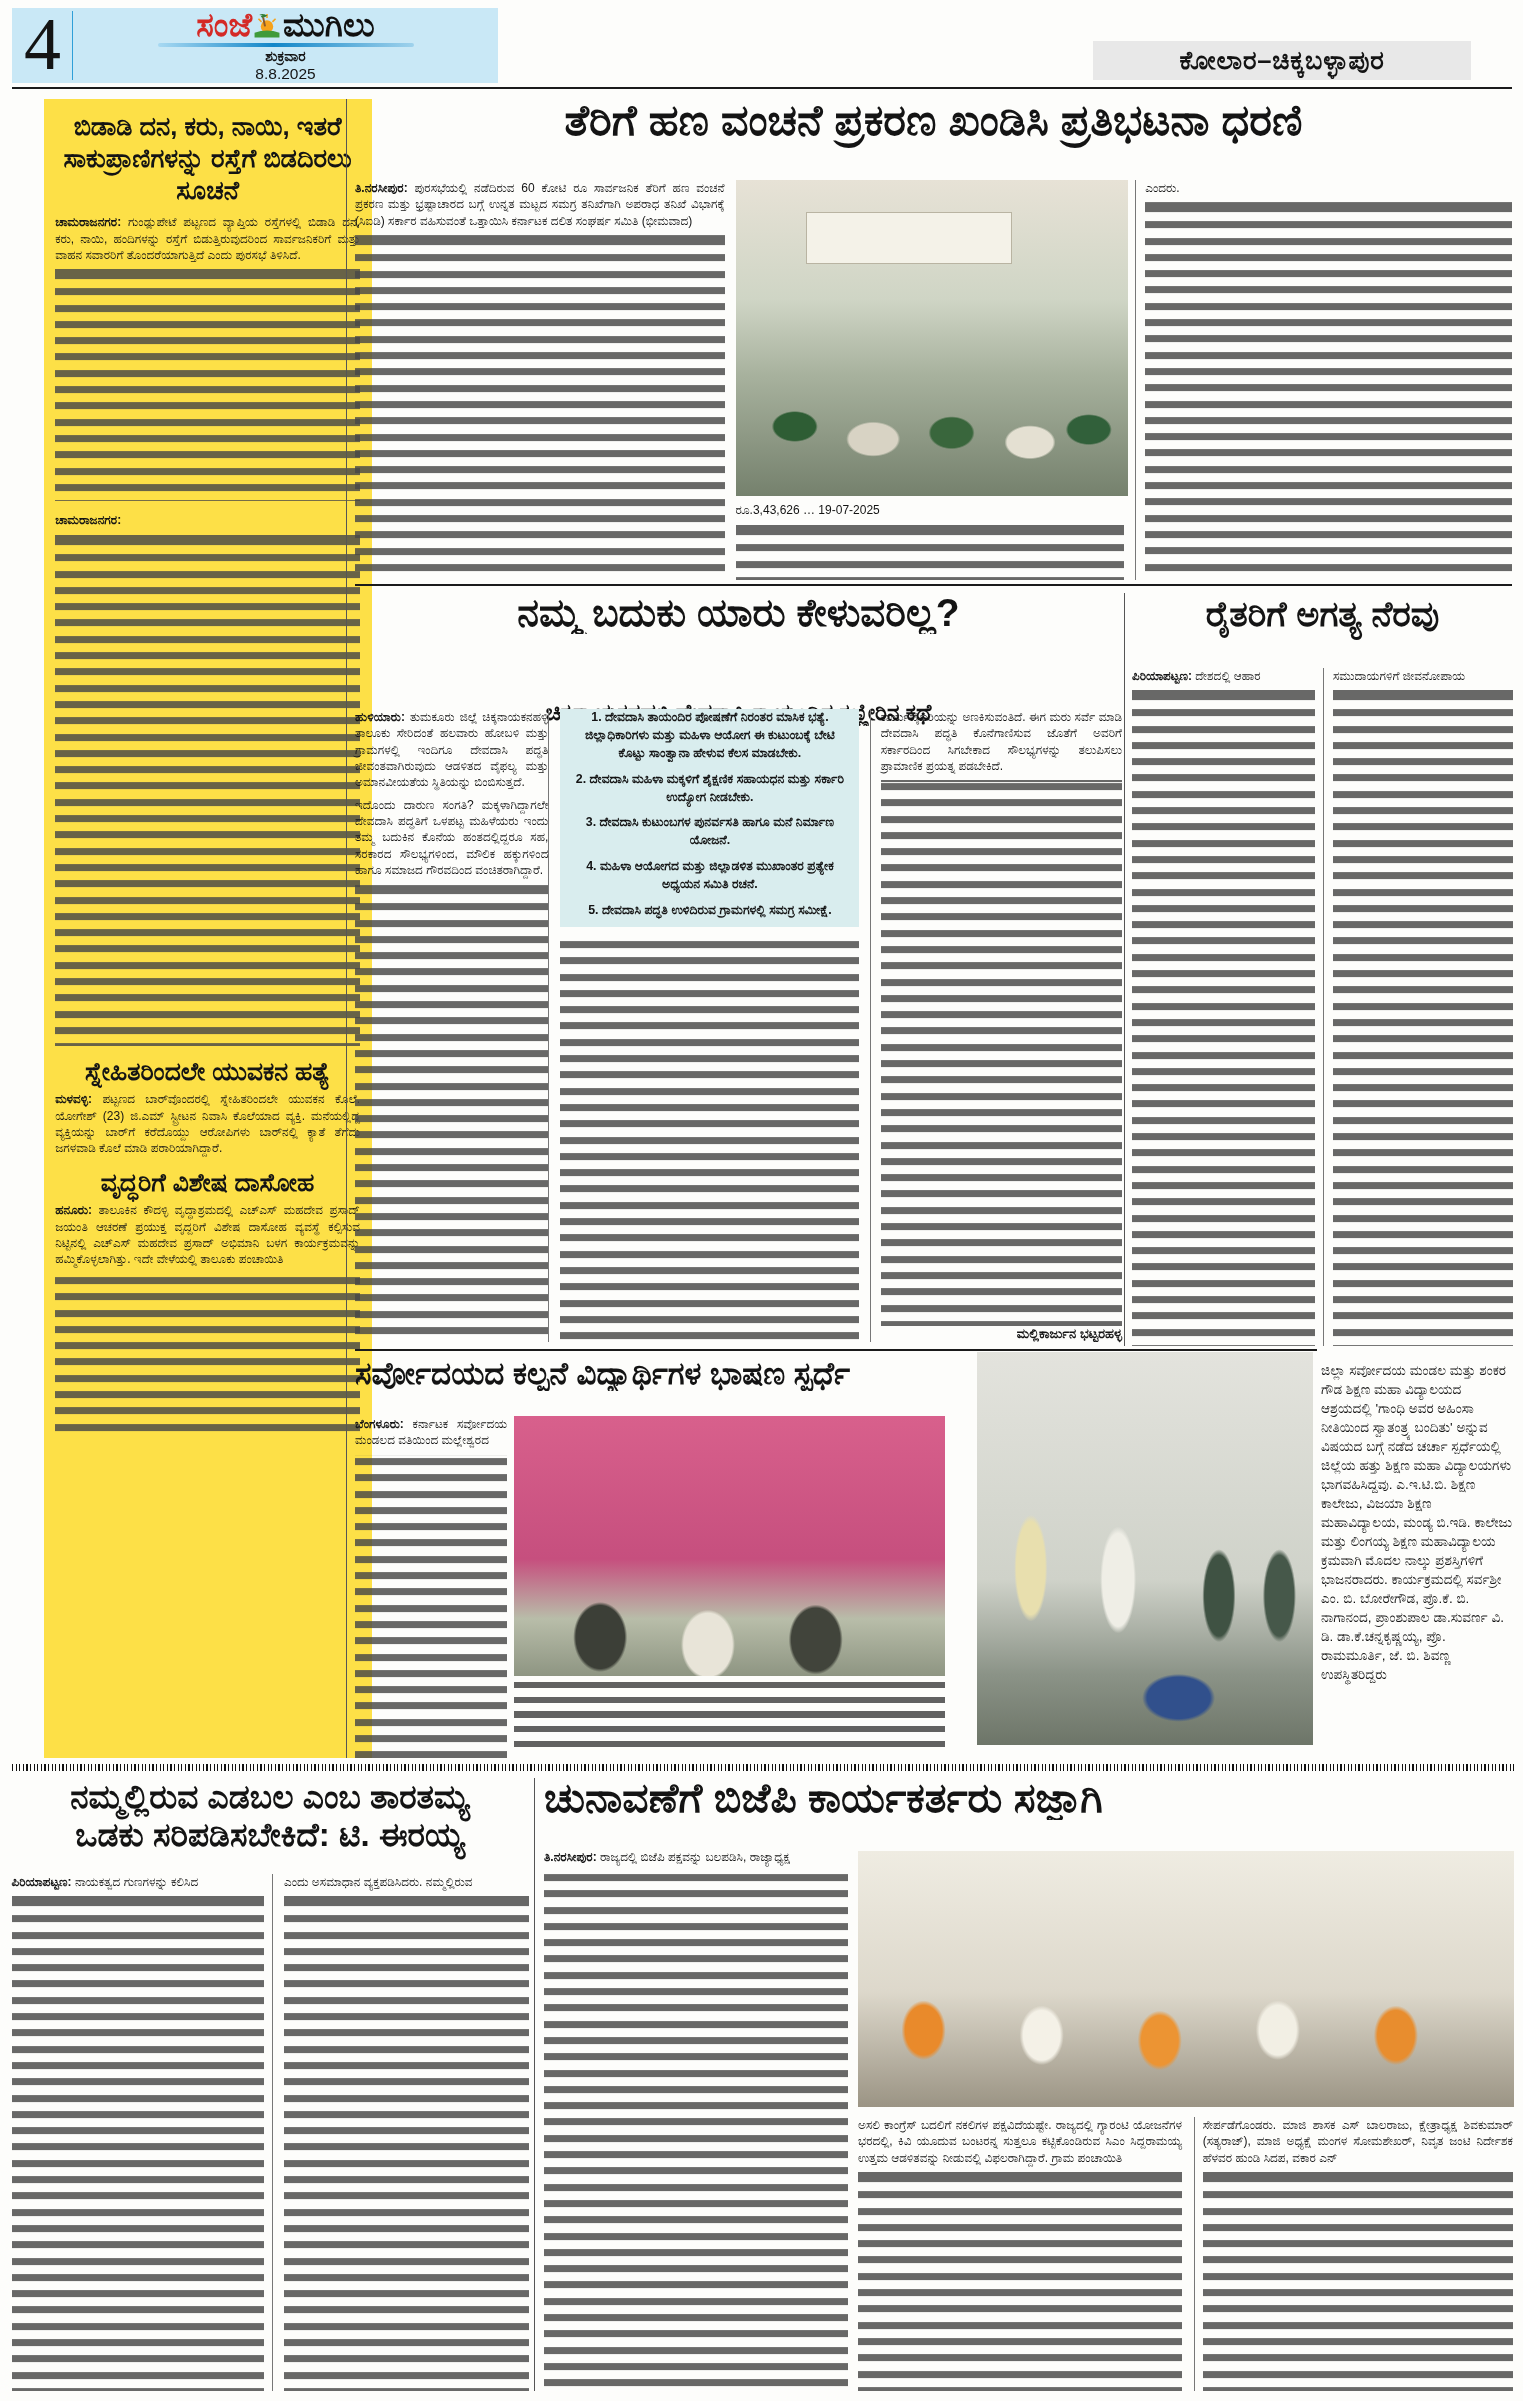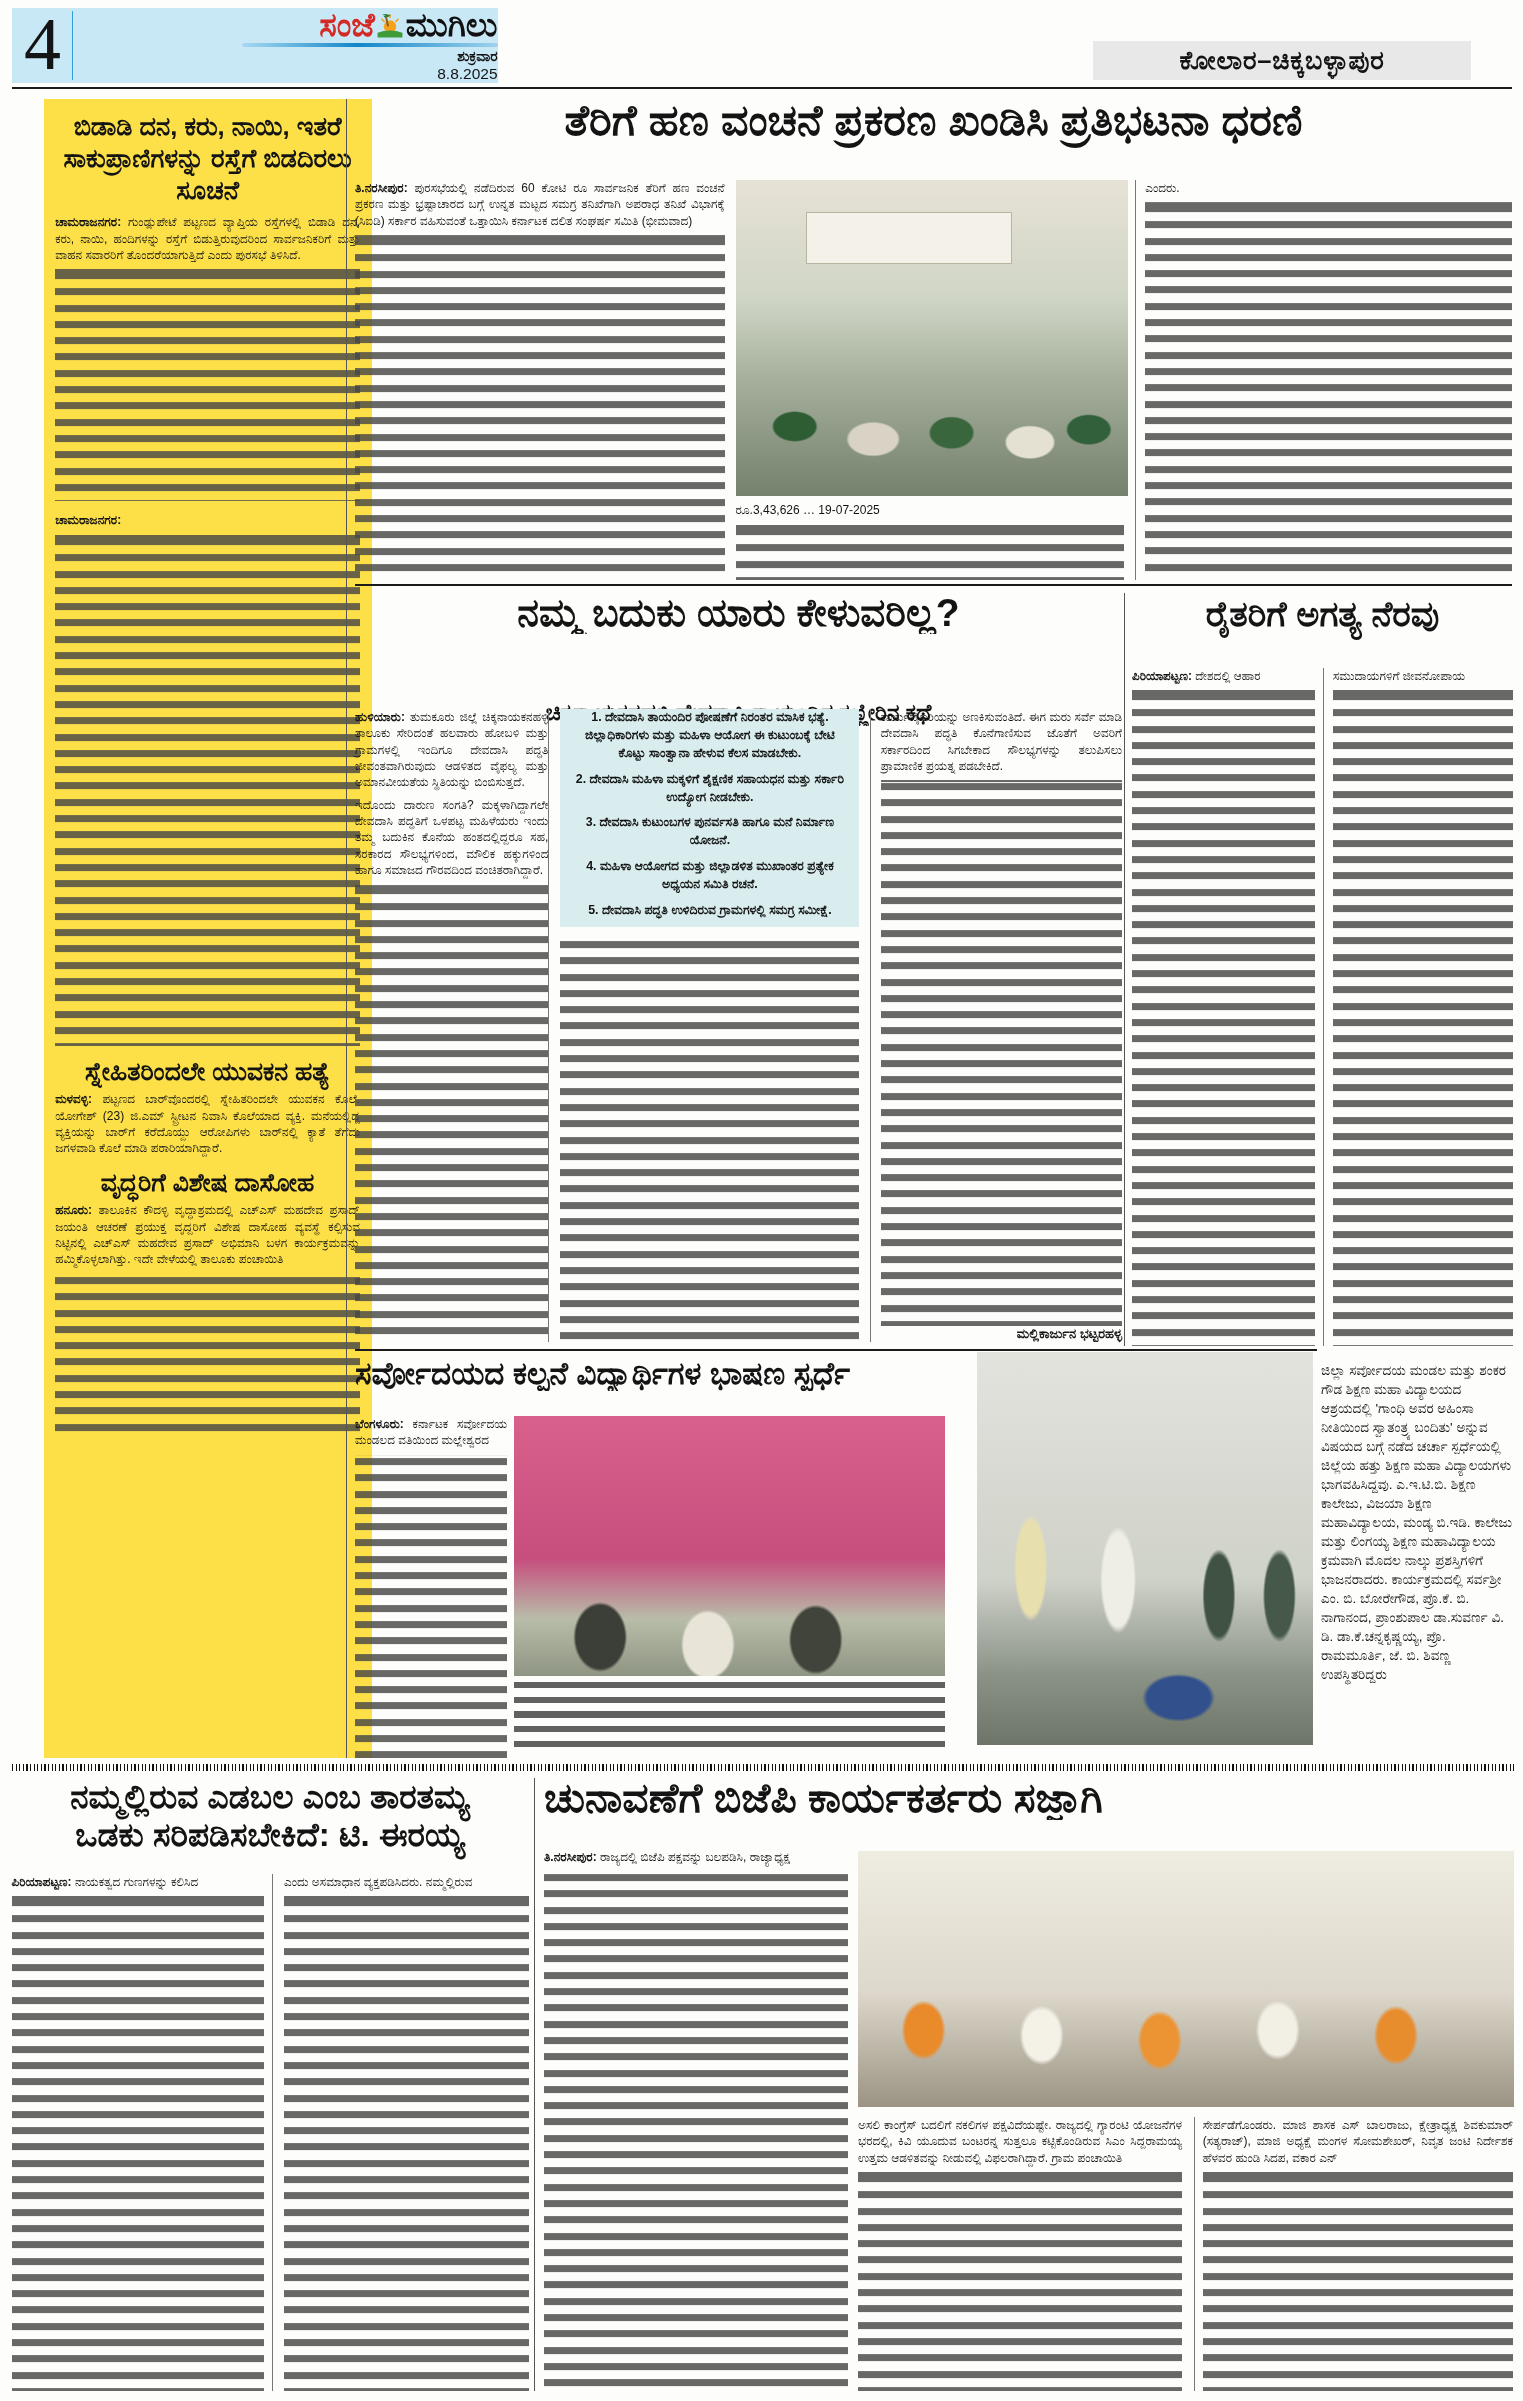--- a/index.html
+++ b/index.html
@@ -14,21 +14,21 @@
   .fl{background-image:repeating-linear-gradient(180deg,#474747 0px,#474747 7px,transparent 7px,transparent 16.3px);
       background-position:0 3.1px;opacity:.82;}
   .fl-cap{background-image:repeating-linear-gradient(180deg,#3a3a3a 0px,#3a3a3a 6.2px,transparent 6.2px,transparent 14.7px);opacity:.8;}
   .vline{background:#555;width:0.8px;}
   .hline{background:#1b1b1b;}
   .dotted{background-image:repeating-linear-gradient(90deg,#101010 0 1.2px,transparent 1.2px 3.6px);}
   
   .hdr-left{background:#c9e8f6;display:flex;align-items:stretch;}
   .pgnum{font-family:"Liberation Serif", serif;font-size:74px;font-weight:400;line-height:71px;padding:1.5px 11px 0 12.4px;}
   .hdr-rule{width:1.5px;background:#2f9fd8;margin:3.1px 0;}
-  .mast{flex:1;display:flex;flex-direction:column;align-items:flex-end;justify-content:center;}
+  .mast{flex:1;display:flex;flex-direction:column;align-items:center;justify-content:center;}
   .mast-line{font-size:33px;font-weight:bold;line-height:34px;display:flex;align-items:center;gap:1.5px;}
   .mast-red{color:#d42a26;}
   .mast-black{color:#111;}
   .mast-bar{width:256px;height:3.9px;border-radius:2.3px;background:linear-gradient(90deg,#a8d9f2,#1286c8 45%,#9fd2ec);margin:1.5px 0 0.8px;}
   .mast-day{font-size:14px;font-weight:bold;}
   .mast-date{font-size:15.5px;}
   .hdr-right{background:#e8e8e8;display:flex;align-items:center;justify-content:center;
              font-size:25.6px;font-weight:bold;letter-spacing:0.8px;}
   
   .h-rail{font-size:25.6px;font-weight:bold;line-height:1.24;text-align:center;margin:0 0 7.7px;}

